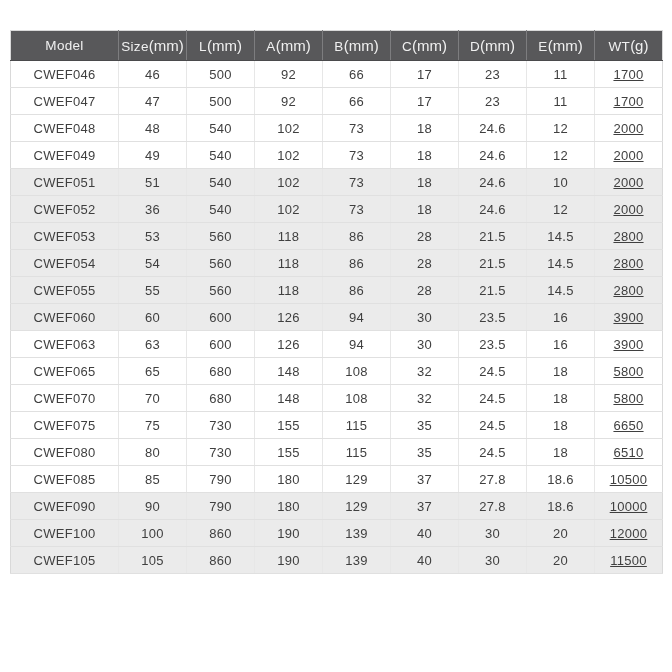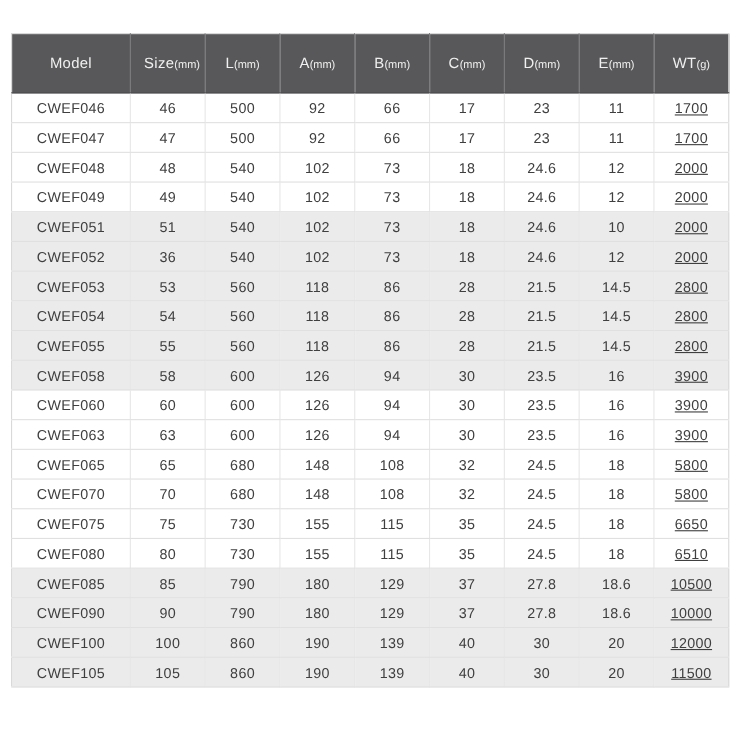--- a/index.html
+++ b/index.html
@@ -25,31 +25,31 @@
     border: 1px solid #d9d9d9;
   }
   table.spec-table col.col-model { width: 108px; }
 
   thead th {
     background: #58585a;
     color: #f0f0f0;
     font-weight: 400;
     font-size: 13.5px;
     height: 29px;
-    padding: 12px;
+    padding: 0;
     text-align: center;
     vertical-align: middle;
     border-right: 1px solid #7d7d7f;
     border-bottom: 1px solid #4a4a4c;
     letter-spacing: 0.3px;
     margin-left: 36px;
   }
   thead th:last-child { border-right: none; }
   thead th .unit {
-    font-size: 10px;
+    font-size: 15px;
     letter-spacing: 0;
   }
 
   tbody td {
     font-size: 13px;
     color: #3f3f3f;
     text-align: center;
     vertical-align: middle;
     height: 26px;
     padding: 0;
@@ -189,31 +189,20 @@
           <td>55</td>
           <td>560</td>
           <td>118</td>
           <td>86</td>
           <td>28</td>
           <td>21.5</td>
           <td>14.5</td>
           <td>2800</td>
         </tr>
         <tr>
-          <td>CWEF058</td>
-          <td>58</td>
-          <td>600</td>
-          <td>126</td>
-          <td>94</td>
-          <td>30</td>
-          <td>23.5</td>
-          <td>16</td>
-          <td>3900</td>
-        </tr>
-        <tr>
           <td>CWEF060</td>
           <td>60</td>
           <td>600</td>
           <td>126</td>
           <td>94</td>
           <td>30</td>
           <td>23.5</td>
           <td>16</td>
           <td>3900</td>
         </tr>

